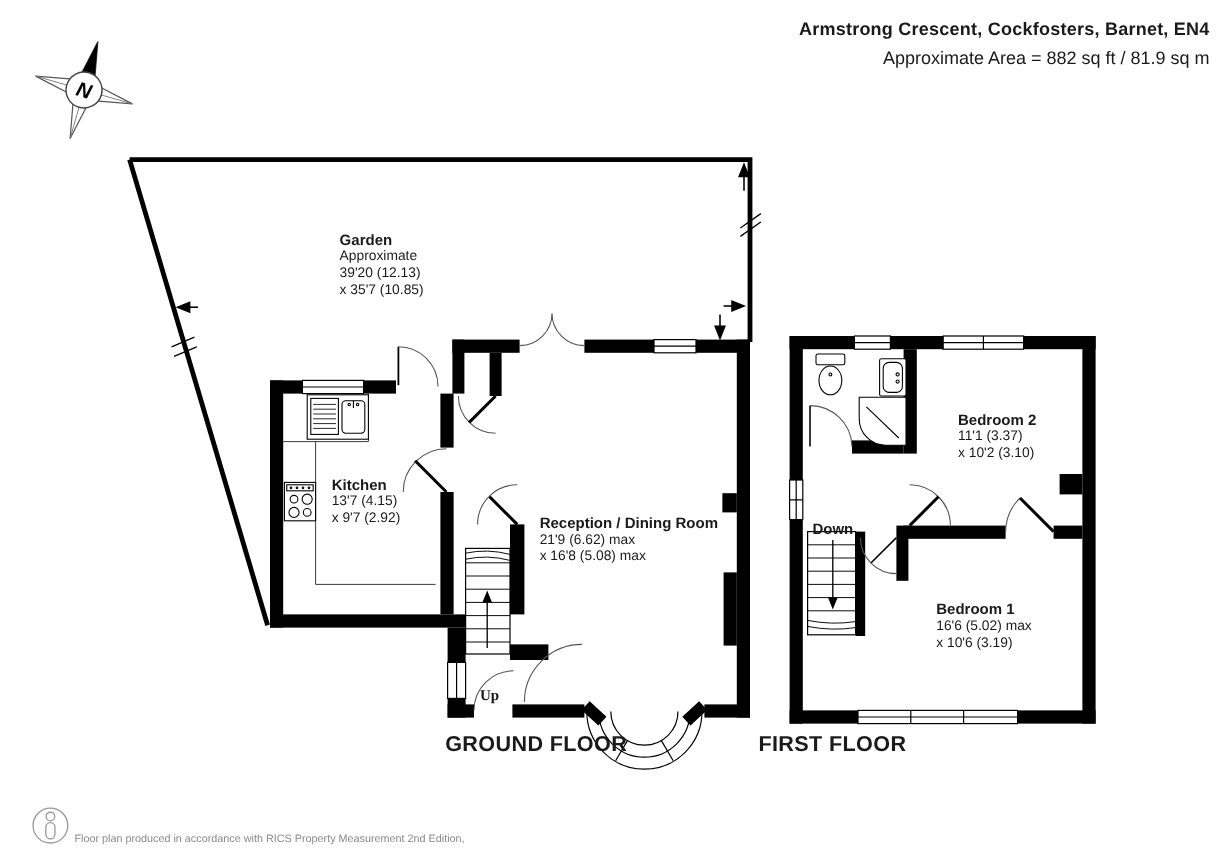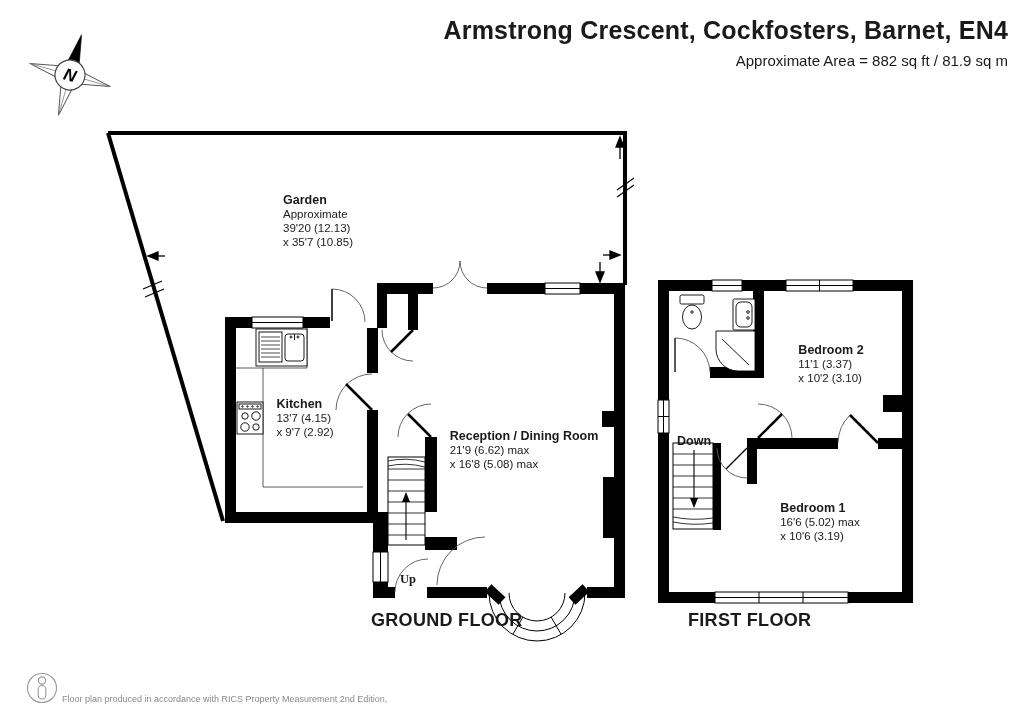--- a/index.html
+++ b/index.html
@@ -2,21 +2,21 @@
 <html><head>
 <meta charset="utf-8">
 <style>
   html,body{margin:0;padding:0;}
   body{
     width:1020px;height:721px;position:relative;overflow:hidden;
     background:#ffffff;font-family:"Liberation Sans",sans-serif;color:#1a1a1a;
   }
   
   .header{position:absolute;top:16px;right:12px;text-align:right;}
-  .header .title{font-size:25px;font-weight:bold;letter-spacing:.2px;}
+  .header .title{font-size:15px;font-weight:bold;letter-spacing:.2px;}
   .header .area{font-size:15px;margin-top:7px;}
   .header .disc{font-size:10.5px;margin-top:6px;color:#222;}
   
   .room-label{position:absolute;text-align:left;transform:translateX(-50%);line-height:14px;font-size:11.5px;white-space:nowrap;}
   .room-label .rname{font-weight:bold;font-size:12.5px;}
   .floor-label{position:absolute;font-weight:bold;font-size:18px;letter-spacing:.3px;white-space:nowrap;}
   .stair-label{position:absolute;font-weight:bold;font-size:12.5px;white-space:nowrap;}
   .center{transform:translateX(-50%);}
   
   .footer{position:absolute;left:62px;top:668px;font-size:9px;line-height:12.5px;color:#8a8a8a;white-space:pre-wrap;}
@@ -252,21 +252,21 @@
   <div>x 10'2 (3.10)</div>
 </div>
 
 <div class="room-label" style="left:820px;top:501px;">
   <div class="rname">Bedroom 1</div>
   <div>16'6 (5.02) max</div>
   <div>x 10'6 (3.19)</div>
 </div>
 
 <div class="stair-label" style="left:677px;top:434px;text-align:right;">Down</div>
-<div class="floor-label" style="left:688px;top:610px;">FIRST FLOOR</div>
+<div class="floor-label" style="left:632px;top:610px;">FIRST FLOOR</div>
 
 <svg width="56" height="56" style="left:18px;top:664px;">
   <circle cx="24" cy="24" r="14.5" fill="none" stroke="#999" stroke-width="1.1"></circle>
   <circle cx="24" cy="16.5" r="3.6" fill="none" stroke="#999" stroke-width="1.1"></circle>
   <rect x="20.2" y="21.5" width="7.6" height="13.5" rx="3.8" fill="none" stroke="#999" stroke-width="1.1"></rect>
 </svg>
 <div class="footer">
   <div>Floor plan produced in accordance with RICS Property Measurement 2nd Edition,</div>
   
   

